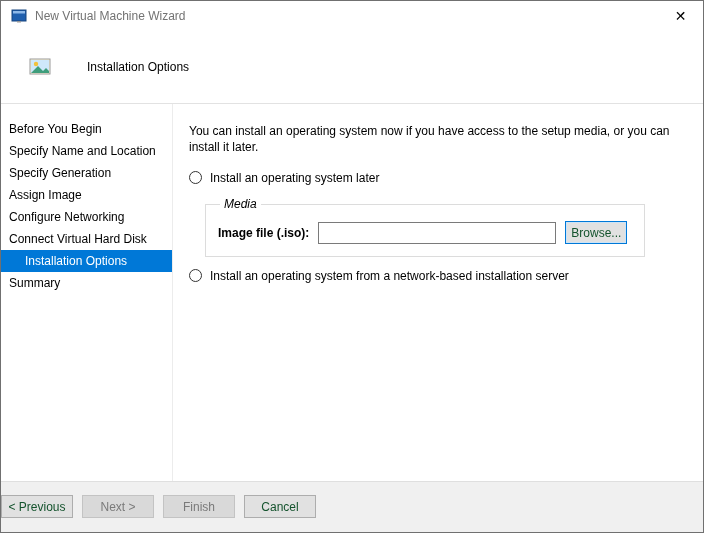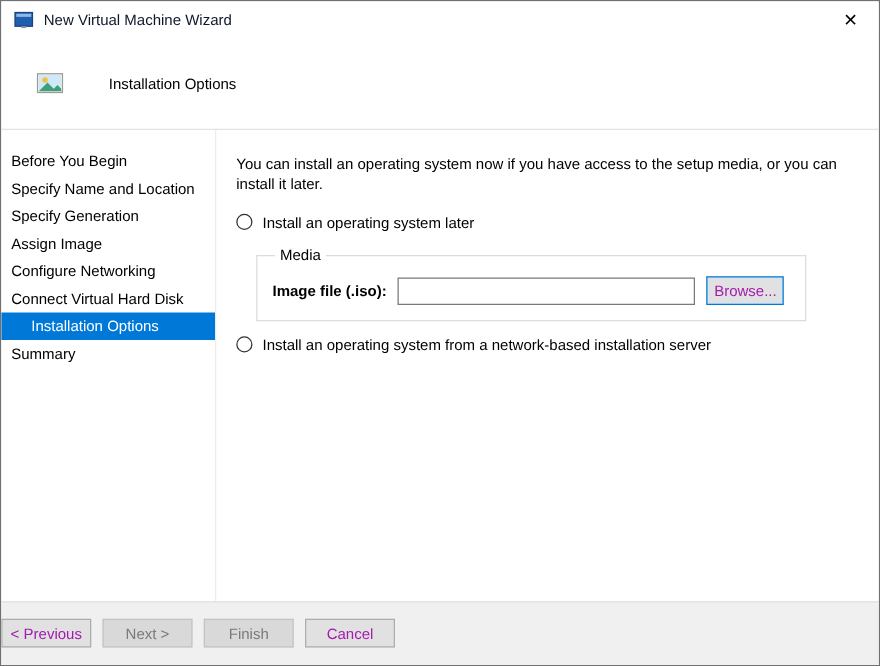--- a/index.html
+++ b/index.html
@@ -18,21 +18,21 @@
     overflow: hidden;
   }
   
   .titlebar {
     height: 30px; flex: 0 0 30px;
     display: flex; align-items: center;
     background: #fff;
     padding-left: 10px;
   }
   .titlebar .app-icon { width: 16px; height: 16px; margin-right: 8px; flex: 0 0 16px; }
-  .titlebar .title { flex: 1 1 auto; font-size: 12px; color: #0f172a; }
+  .titlebar .title { flex: 1 1 auto; font-size: 12px; color: #737373; }
   .close-btn {
     width: 45px; height: 30px; border: none; background: transparent;
     font-size: 14px; line-height: 30px; text-align: center; cursor: default;
     font-family: "Liberation Sans", sans-serif; color: #000;
   }
   
   .header {
     height: 73px; flex: 0 0 73px;
     display: flex; align-items: center;
     border-bottom: 1px solid #e2e2e2;
@@ -74,33 +74,33 @@
     content: ""; position: absolute;
     left: 3px; top: 3px; width: 5px; height: 5px;
     border-radius: 50%; background: #000;
   }
   .group-box {
     margin: 4px 0 12px 16px;
     width: 440px;
     border: 1px solid #dcdcdc;
     padding: 10px 12px 12px 12px;
   }
-  .group-box legend { padding: 0 4px; margin-left: 2px; font-size: 12px; }
+  .group-box legend { padding: 0 4px; margin-left: 2px; font-size: 12px; font-style: italic; }
   .media-row { display: flex; align-items: center; gap: 9px; }
   .media-label { white-space: nowrap; font-weight: bold; }
   .iso-input {
     width: 238px; height: 22px;
     border: 1px solid #7a7a7a;
     font-family: "Liberation Sans", sans-serif; font-size: 12px;
     padding: 0 4px; background: #fff;
   }
   .btn {
     height: 23px; min-width: 72px;
     background: #e1e1e1; border: 1px solid #adadad;
-    font-family: "Liberation Sans", sans-serif; font-size: 12px; color: #a21caf;
+    font-family: "Liberation Sans", sans-serif; font-size: 12px; color: #14532d;
     cursor: default;
   }
   .btn.focused { border: 1px solid #0078d7; box-shadow: inset 0 0 0 1px #cde4f7; }
   .btn:disabled { background: #d9d9d9; border-color: #c3c3c3; color: #7a7a7a; }
   .browse-btn { min-width: 62px; }
   
   .footer {
     flex: 0 0 51px; height: 51px;
     background: #f0f0f0; border-top: 1px solid #dfdfdf;
     display: flex; align-items: flex-start; justify-content: flex-start;

